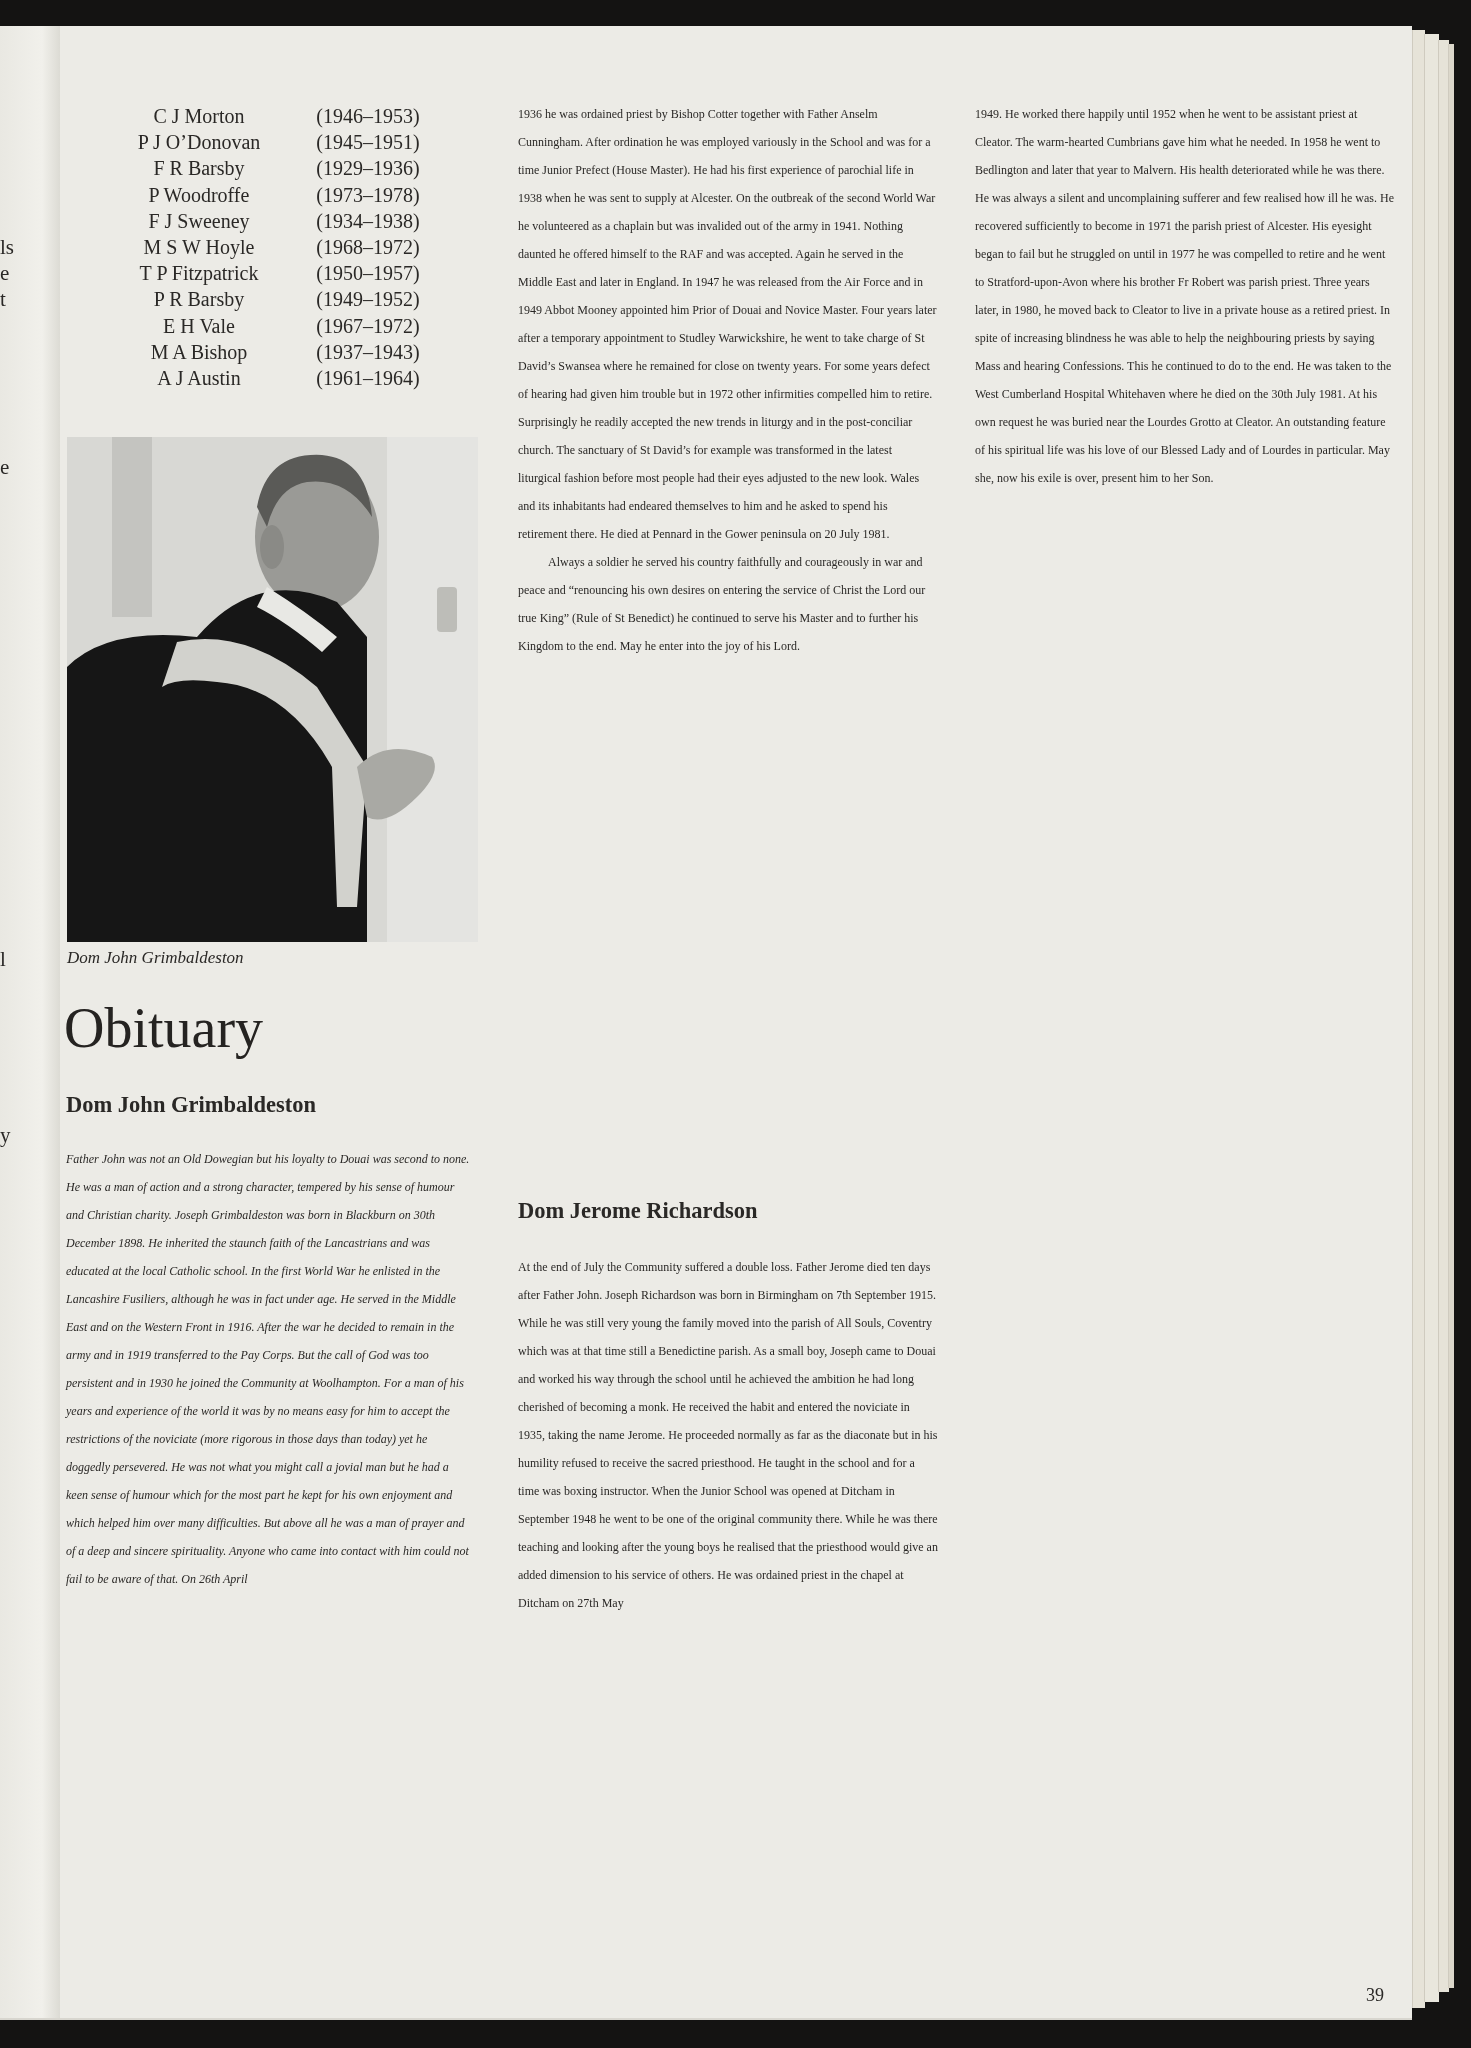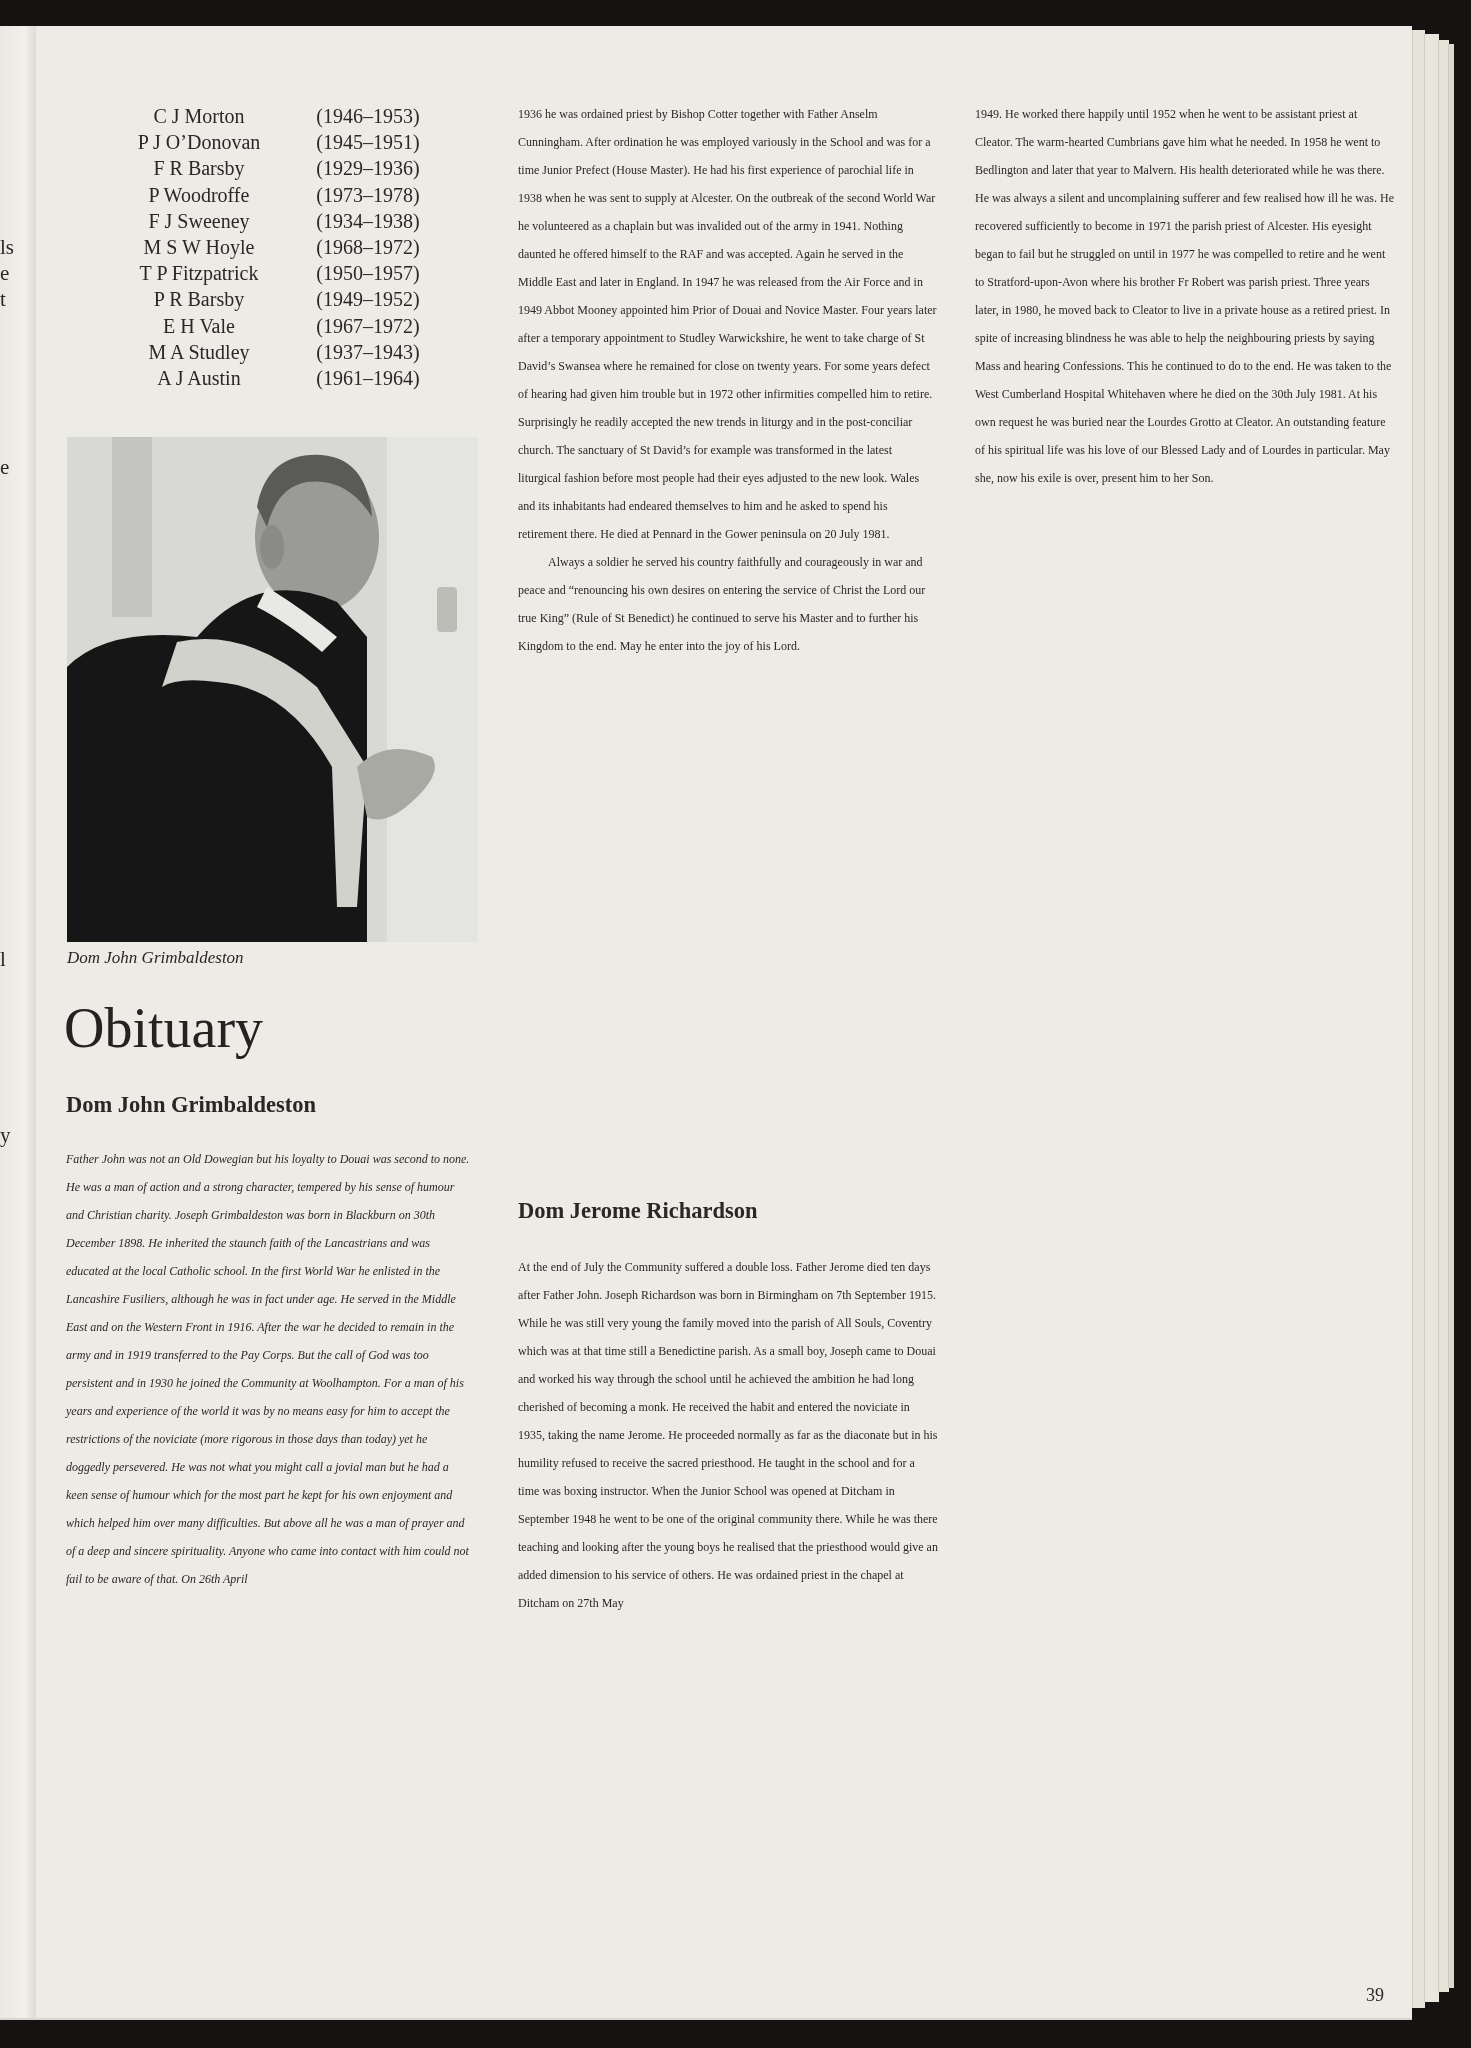--- a/index.html
+++ b/index.html
@@ -15,20 +15,21 @@
       border-bottom: 2px solid #d8d6cf;
     }
     .page-stack { position: absolute; top: 30px; height: 1978px; background: #e6e3d8; border-left: 1px solid #cfcbbf; }
     .ps1 { left: 1412px; width: 12px; }
     .ps2 { left: 1424px; width: 14px; background: #e9e7dd; top: 34px; height: 1968px; }
     .ps3 { left: 1438px; width: 10px; top: 40px; height: 1952px; }
     .ps4 { left: 1448px; width: 5px; top: 44px; height: 1944px; background: #dcd8cb; }
     .gutter {
       position: absolute; left: 0; top: 26px; width: 36px; height: 1992px;
       background: linear-gradient(90deg, #e9e8e2 0%, #f1f0eb 70%, #dcdbd4 100%);
+      padding-left: 24px;
     }
     .gutter-frag { position: absolute; left: 0; font-size: 21px; color: #2a2826; }
 
     .col { position: absolute; font-size: 12px; line-height: 28px; }
     .col p { margin: 0; }
     .indent { text-indent: 30px; }
 
     .list { position: absolute; left: 100px; top: 103px; font-size: 20px; line-height: 26.2px; text-align: center; }
     .list-row { display: flex; }
     .list-name { width: 198px; }
@@ -97,21 +98,21 @@
     </div>
   <div class="list-row">
       <span class="list-name">P R Barsby</span>
       <span class="list-years">(1949–1952)</span>
     </div>
   <div class="list-row">
       <span class="list-name">E H Vale</span>
       <span class="list-years">(1967–1972)</span>
     </div>
   <div class="list-row">
-      <span class="list-name">M A Studley</span>
+      <span class="list-name">M A Bishop</span>
       <span class="list-years">(1937–1943)</span>
     </div>
   <div class="list-row">
       <span class="list-name">A J Austin</span>
       <span class="list-years">(1961–1964)</span>
     </div>
 </div>
 
 <div class="photo" aria-label="Black and white photograph of an elderly man in a dark academic gown with a white hood, hand raised against a door">
   <svg width="411" height="505" viewBox="0 0 411 505" xmlns="http://www.w3.org/2000/svg">

